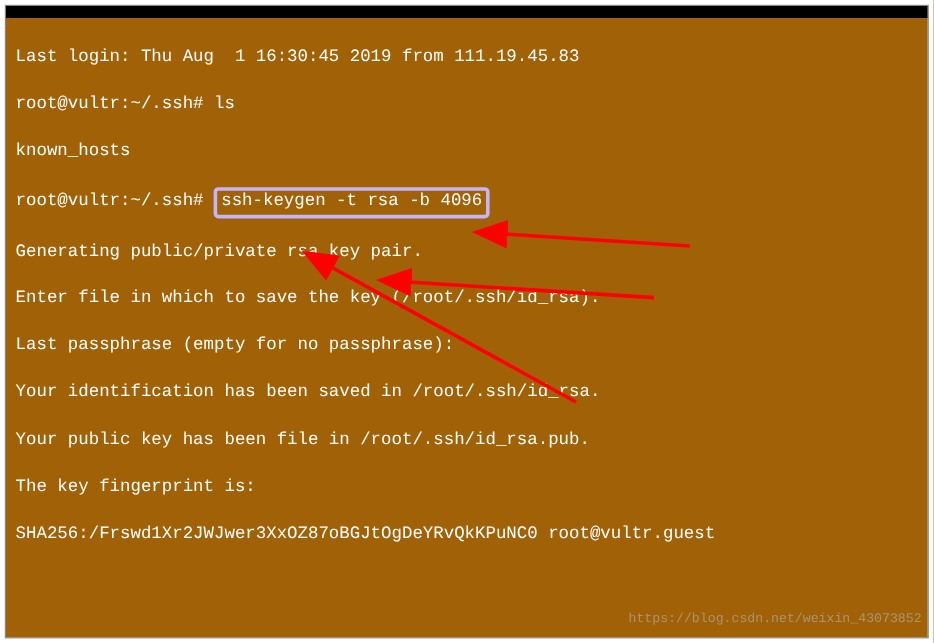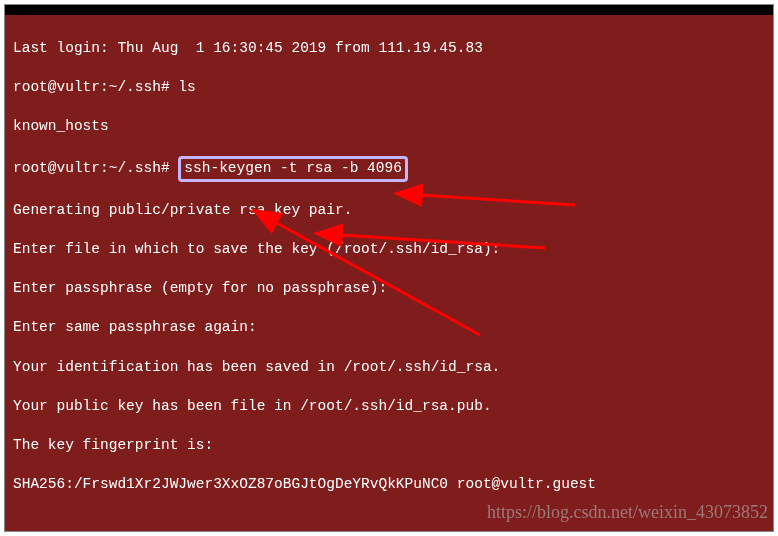--- a/index.html
+++ b/index.html
@@ -21,39 +21,39 @@
     }
     .title-bar {
       position: absolute;
       top: 5px; left: 5px; right: 5px;
       height: 10px;
       background: #000;
     }
     .terminal {
       position: absolute;
       top: 15px; left: 5px; right: 5px; bottom: 5px;
-      background: #7f1d1d;
+      background: #a16207;
       padding: 4px 8px;
       white-space: pre;
       overflow: hidden;
     }
     .line { display: block; }
     .highlight-box {
       border: 3px solid #c4b5fd;
       border-radius: 4px;
       padding: 0 3px;
       display: inline-block;
     }
     .watermark {
       position: absolute;
       bottom: 12px;
       right: 10px;
       color: rgba(180,180,180,0.6);
-      font-family: Liberation Serif, serif;
-      font-size: 18px;
+      font-family: Liberation Mono, monospace;
+      font-size: 11px;
       pointer-events: none;
     }
     .arrow-svg {
       position: absolute;
       top: 0; left: 0;
       width: 778px; height: 536px;
       pointer-events: none;
     }
   </style>
 </head>
@@ -62,22 +62,21 @@
 <div class="border-frame"></div>
 <div class="title-bar"></div>
 
 <div class="terminal">
 <span class="line">Last login: Thu Aug  1 16:30:45 2019 from 111.19.45.83</span>
 <span class="line">root@vultr:~/.ssh# ls</span>
 <span class="line">known_hosts</span>
 <span class="line"><span>root@vultr:~/.ssh# </span><span class="highlight-box">ssh-keygen -t rsa -b 4096</span></span>
 <span class="line">Generating public/private rsa key pair.</span>
 <span class="line">Enter file in which to save the key (/root/.ssh/id_rsa):</span>
-<span class="line">Enter passphrase (empty for no passphrase):</span>
-<span class="line">Enter same passphrase again:</span>
+<span class="line">Last passphrase (empty for no passphrase):</span>
 <span class="line">Your identification has been saved in /root/.ssh/id_rsa.</span>
 <span class="line">Your public key has been file in /root/.ssh/id_rsa.pub.</span>
 <span class="line">The key fingerprint is:</span>
 <span class="line">SHA256:/Frswd1Xr2JWJwer3XxOZ87oBGJtOgDeYRvQkKPuNC0 root@vultr.guest</span>
 
 
 
 
 
 

